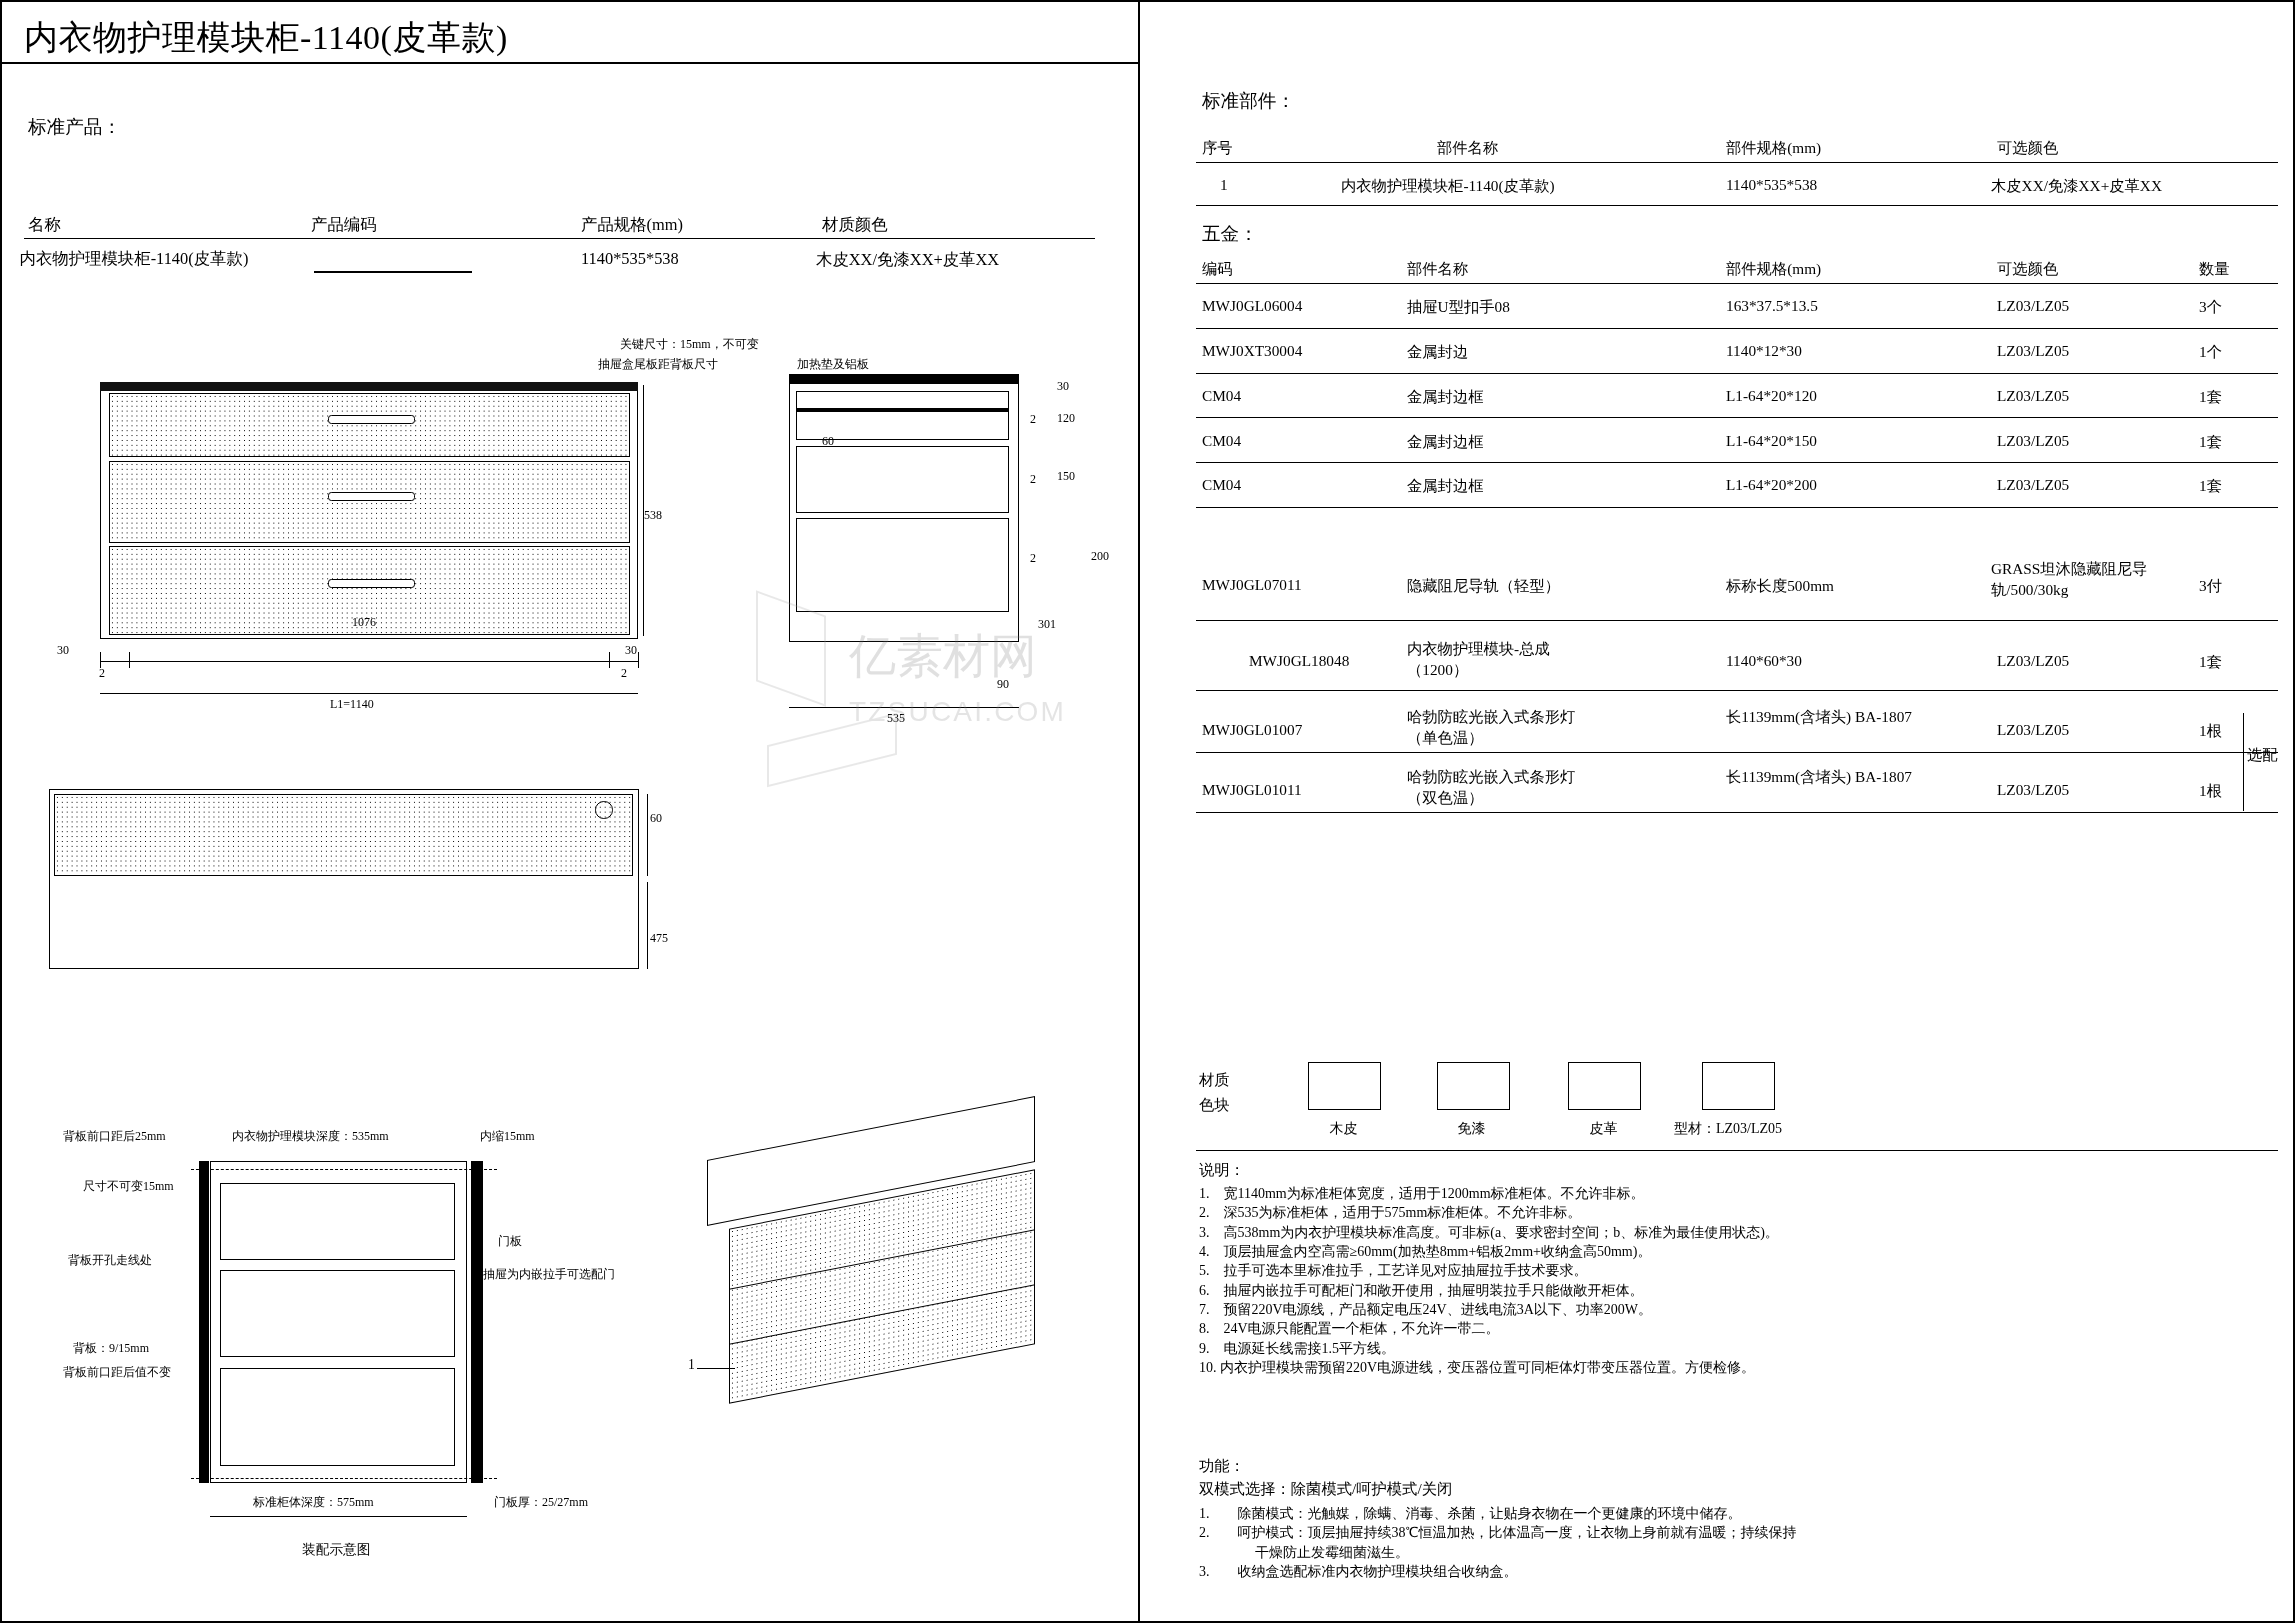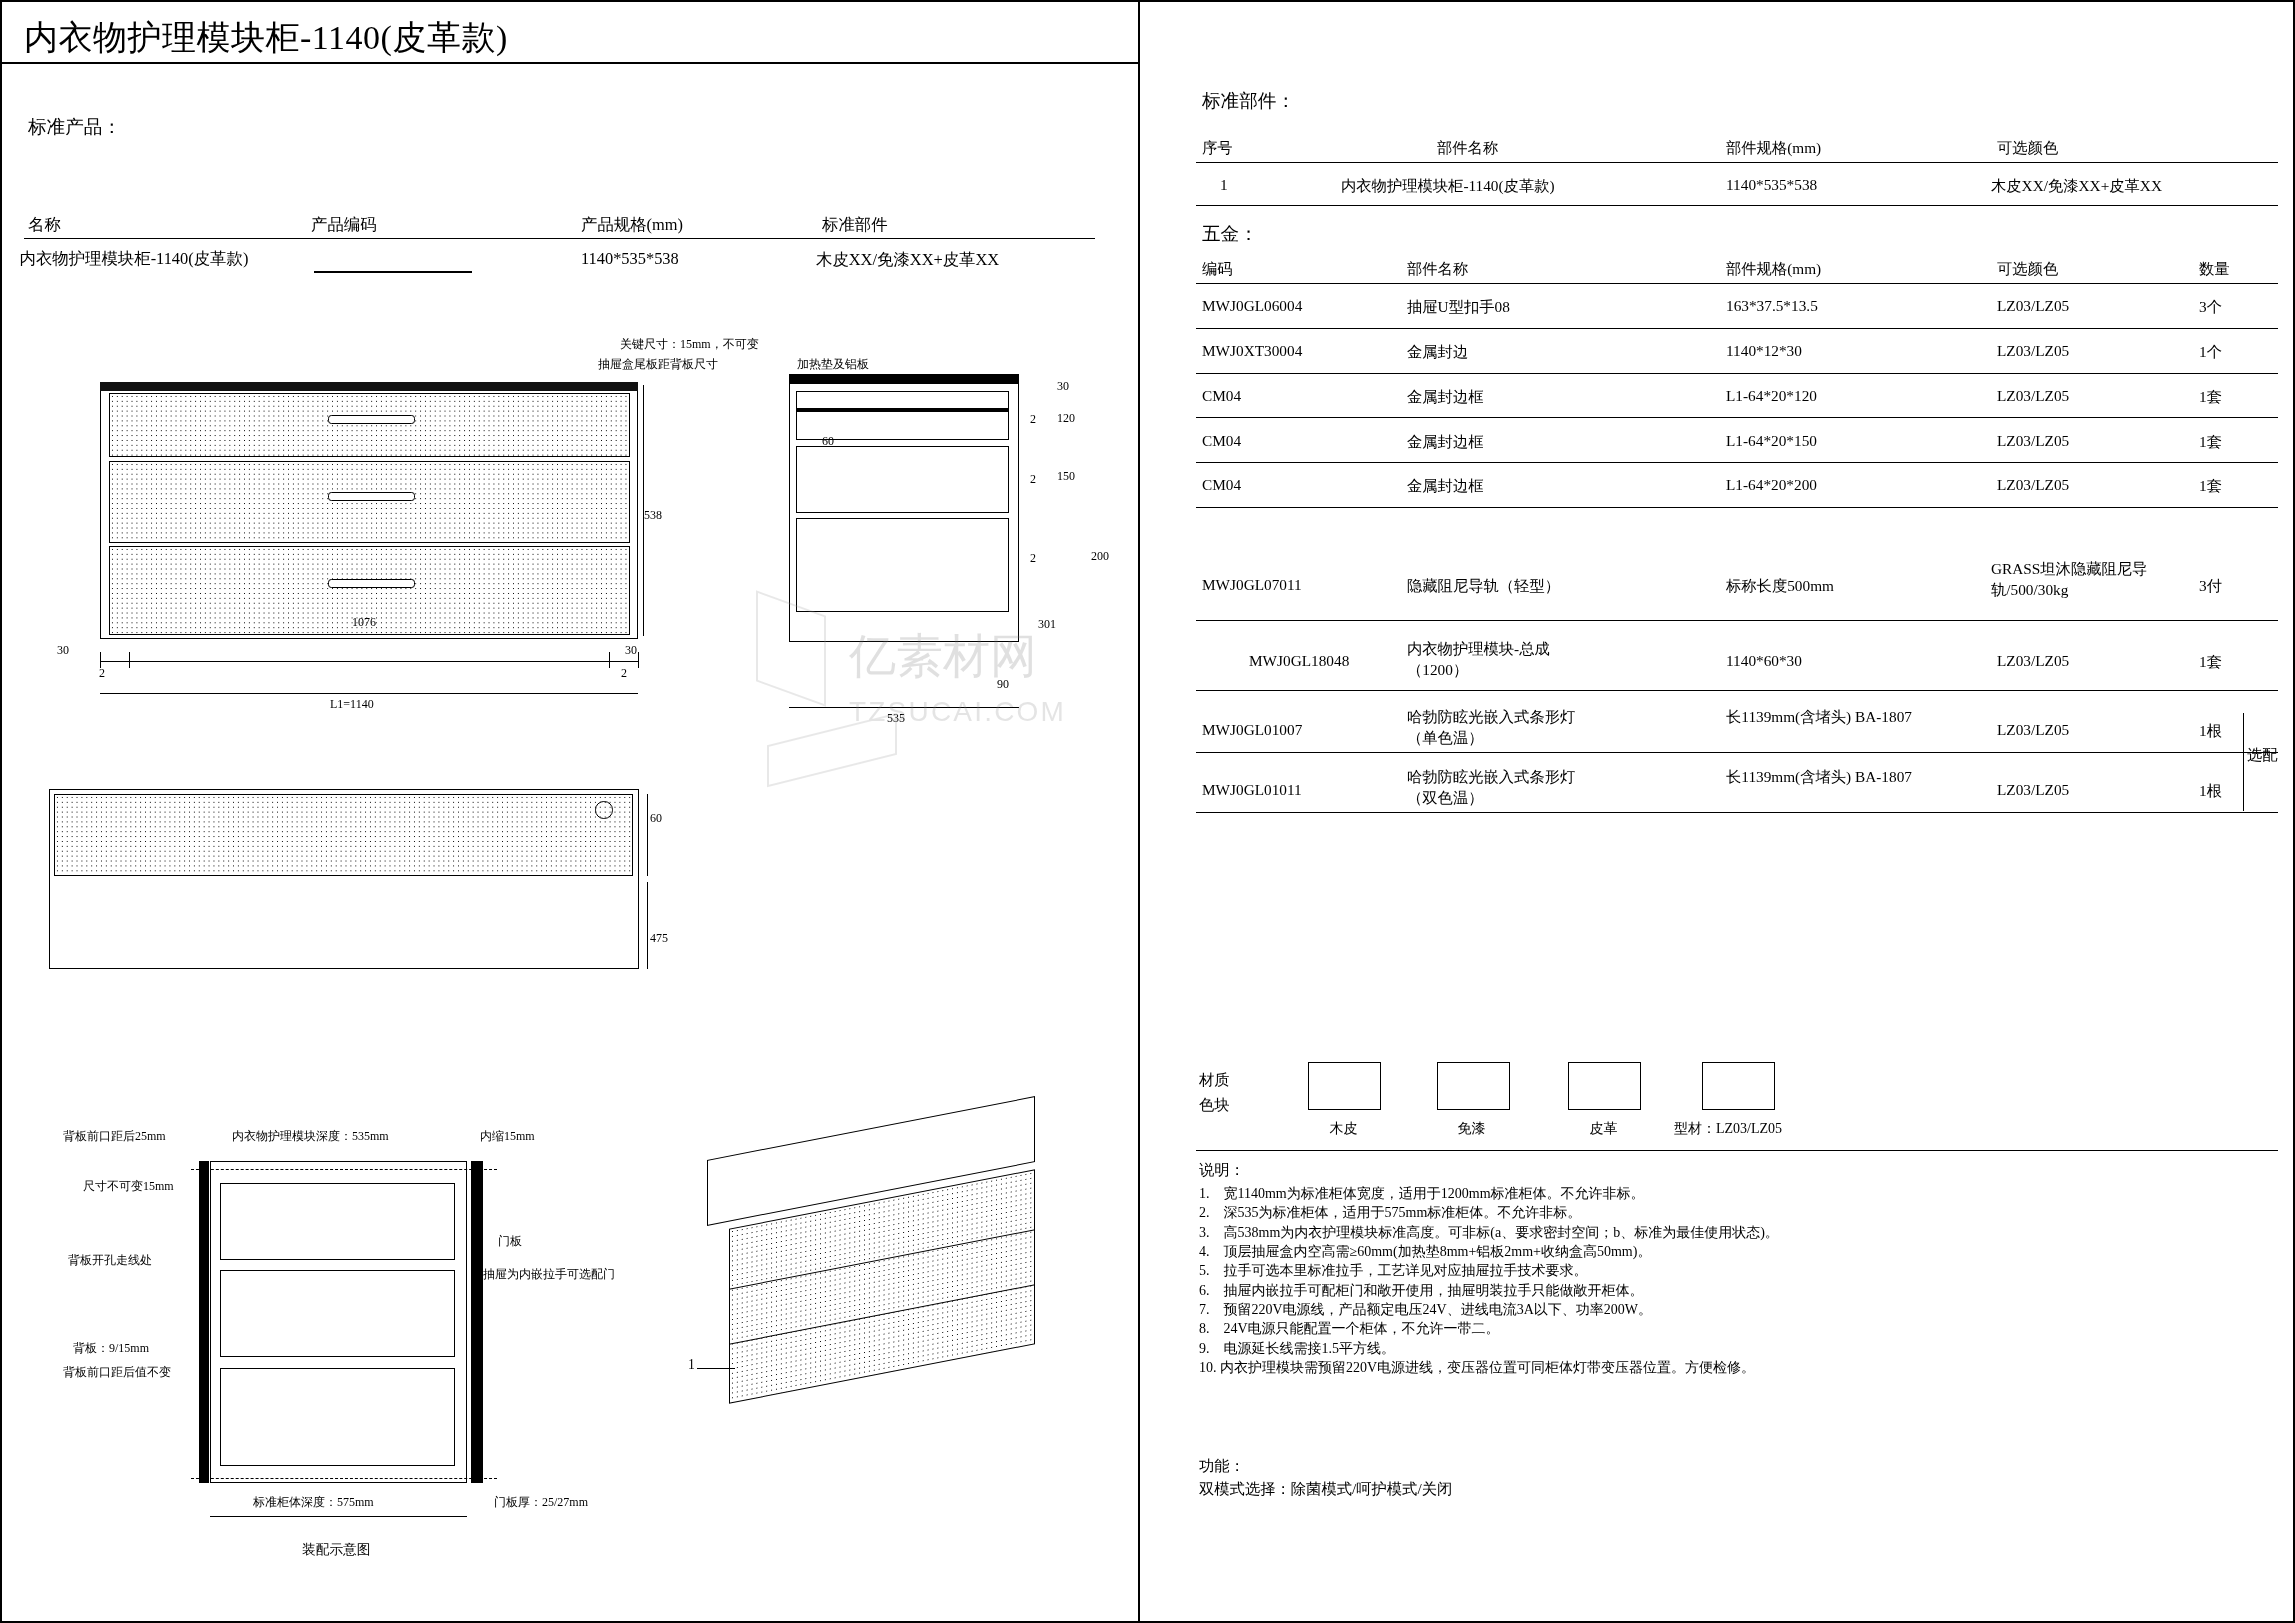--- a/index.html
+++ b/index.html
@@ -43,21 +43,21 @@
 
   <div class="title">内衣物护理模块柜-1140(皮革款)</div>
   <div class="title-rule"></div>
   <div class="vrule"></div>
 
   <div class="sec-title" style="left:26px;top:112px;">标准产品：</div>
 
   <div class="lbl" style="left:26px;top:212px;">名称</div>
   <div class="lbl" style="left:309px;top:212px;">产品编码</div>
   <div class="lbl" style="left:579px;top:212px;">产品规格(mm)</div>
-  <div class="lbl" style="left:820px;top:212px;">标准部件</div>
+  <div class="lbl" style="left:820px;top:212px;">材质颜色</div>
   <div class="hr" style="left:22px;top:236px;width:1071px;"></div>
 
   <div class="lbl" style="left:17.5px;top:247px;width:273px;line-height:1.25;">内衣物护理模块柜-1140(皮革款)</div>
   <div class="ln" style="left:312px;top:269px;width:158px;height:1.6px;"></div>
   <div class="lbl" style="left:579px;top:247px;">1140*535*538</div>
   <div class="lbl" style="left:814px;top:247px;">木皮XX/免漆XX+皮革XX</div>
 
   <div class="dim" style="left:618px;top:334px;">关键尺寸：15mm，不可变</div>
   <div class="dim" style="left:596px;top:354px;">抽屉盒尾板距背板尺寸</div>
   <div class="dim" style="left:795px;top:354px;">加热垫及铝板</div>
@@ -273,15 +273,21 @@
     <div>5.　拉手可选本里标准拉手，工艺详见对应抽屉拉手技术要求。</div>
     <div>6.　抽屉内嵌拉手可配柜门和敞开使用，抽屉明装拉手只能做敞开柜体。</div>
     <div>7.　预留220V电源线，产品额定电压24V、进线电流3A以下、功率200W。</div>
     <div>8.　24V电源只能配置一个柜体，不允许一带二。</div>
     <div>9.　电源延长线需接1.5平方线。</div>
     <div>10.  内衣护理模块需预留220V电源进线，变压器位置可同柜体灯带变压器位置。方便检修。</div>
   </div>
 
   <div class="lbl" style="left:1197px;top:1454px;font-size:15.3px;">功能：</div>
   <div class="lbl" style="left:1197px;top:1477px;font-size:15.3px;">双模式选择：除菌模式/呵护模式/关闭</div>
+  <div class="notes" style="left:1197px;top:1502px;">
+    <div>1.　　除菌模式：光触媒，除螨、消毒、杀菌，让贴身衣物在一个更健康的环境中储存。</div>
+    <div>2.　　呵护模式：顶层抽屉持续38℃恒温加热，比体温高一度，让衣物上身前就有温暖；持续保持</div>
+    <div>　　　　干燥防止发霉细菌滋生。</div>
+    <div>3.　　收纳盒选配标准内衣物护理模块组合收纳盒。</div>
+  </div>
 
 </div>
 
 
 </body></html>

